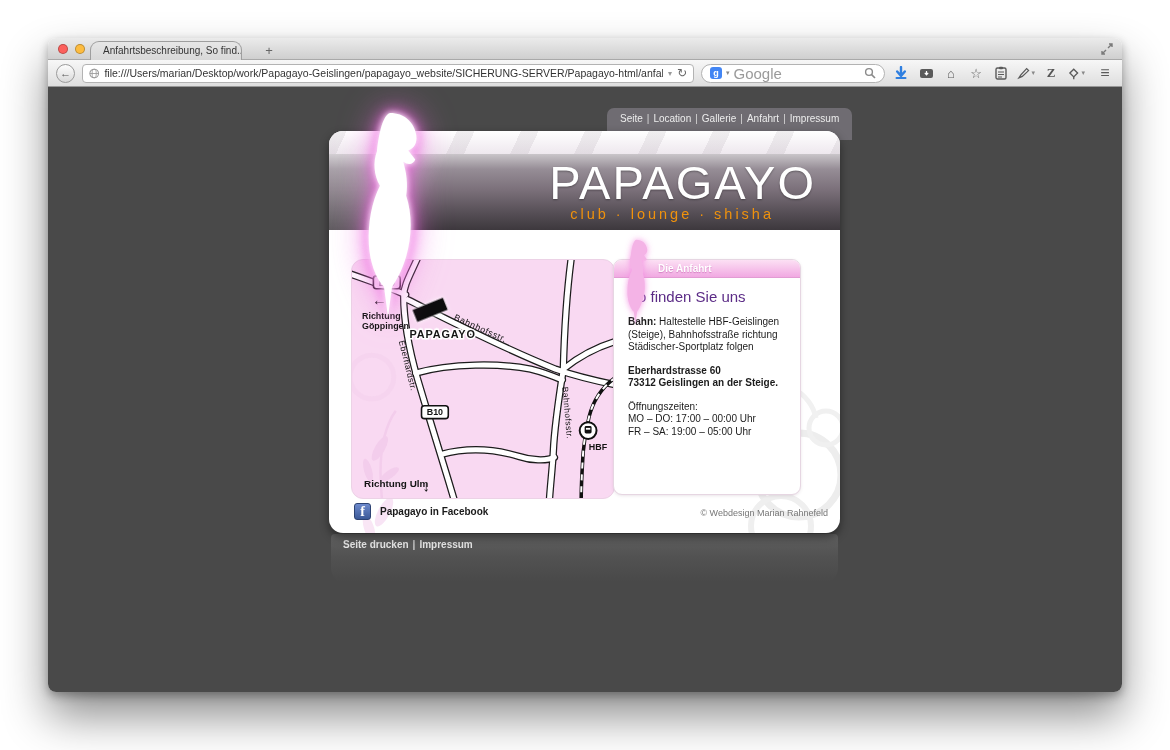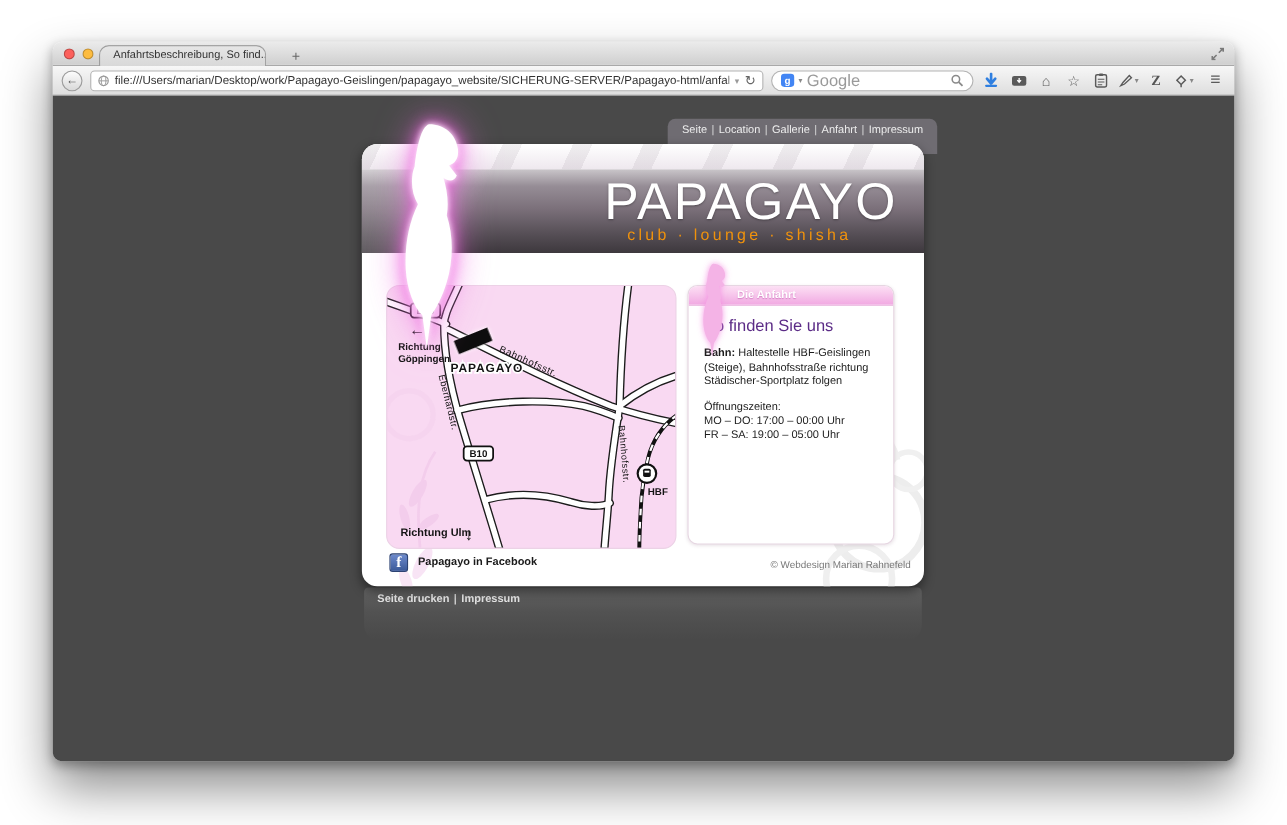--- a/index.html
+++ b/index.html
@@ -70,21 +70,21 @@
   .parrot-big { position:absolute; left:12px; top:-22px; width:92px; height:212px; z-index:5;
     filter:drop-shadow(0 0 3px #ffffff) drop-shadow(0 0 7px #ee6ae0) drop-shadow(0 0 16px rgba(238,106,224,.65)); }
 
   .card-swirls { position:absolute; left:0; top:99px; width:511px; height:303px; z-index:0; border-radius:0 0 14px 14px; }
 
   .mapbox { position:absolute; left:22px; top:128px; width:264px; height:240px; border-radius:12px;
     overflow:hidden; background:#f9d9f2; border:1px solid #ecd2e6; z-index:2; }
   .map-svg { display:block; width:100%; height:100%; }
   .map-svg text { font-family:"Liberation Sans","DejaVu Sans",sans-serif; fill:#141414; }
 
-  .panel { position:absolute; left:296px; top:128px; width:188px; height:236px; background:#fff;
+  .panel { position:absolute; left:284px; top:128px; width:188px; height:236px; background:#fff;
     border:1px solid #e6d6e2; border-radius:9px; z-index:2; box-shadow:0 1px 3px rgba(120,80,110,.15); }
   .panel-bar { height:18px; border-radius:8px 8px 0 0; background:linear-gradient(#fce0f4,#f1a9e2);
     border-bottom:1px solid #e29cd3; font-size:10px; font-weight:bold; color:#fff;
     line-height:17px; padding-left:44px; text-shadow:0 1px 1px rgba(190,90,170,.6); }
   .parrot-small { position:absolute; left:2px; top:-22px; width:38px; height:88px; z-index:6;
     filter:drop-shadow(0 0 3px rgba(244,140,225,.9)); }
   .panel-body { padding:10px 12px 0 14px; }
   .panel-h2 { color:#5b2b86; font-size:15px; font-weight:500; margin-bottom:11px; }
   .ptext { font-size:10px; line-height:12.5px; color:#1c1c1c; margin-bottom:11px; }
   .ptext b { font-weight:bold; }
@@ -287,20 +287,22 @@
         <div class="panel">
           <svg class="parrot-small" viewBox="0 0 90 210">
             <path fill="#f4b3e6" d="M48 4 C62 4 72 13 74 26 C75 34 72 39 66 41 L73 50 C71 55 66 56 61 52 C64 62 66 74 64 86 C70 104 70 126 64 146 C60 160 54 170 50 176 L46 206 L42 176 C34 168 28 152 27 134 C26 112 30 92 38 76 C32 66 31 52 35 42 C37 24 41 6 48 4 Z"></path>
           </svg>
           <div class="panel-bar">Die Anfahrt</div>
           <div class="panel-body">
             <div class="panel-h2">So finden Sie uns</div>
             <div class="ptext"><b>Bahn:</b><span class="preline"> Haltestelle HBF-Geislingen
 (Steige), Bahnhofsstraße richtung
 Städischer-Sportplatz folgen</span></div>
+            <div class="ptext addr preline">Eberhardstrasse 60
+73312 Geislingen an der Steige.</div>
             <div class="ptext"><span>Öffnungszeiten:</span><br><span class="preline">MO – DO: 17:00 – 00:00 Uhr
 FR – SA: 19:00 – 05:00 Uhr</span></div>
           </div>
         </div>
 
         <div class="card-footer">
           <div class="fbwrap">
             <span class="fbicon">f</span>
             <span class="fblabel">Papagayo in Facebook</span>
           </div>

